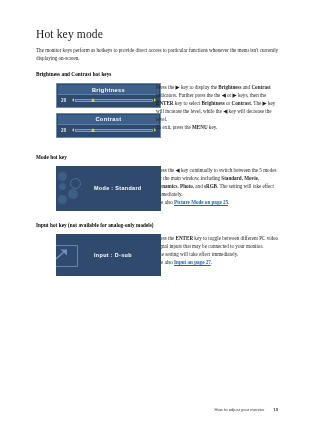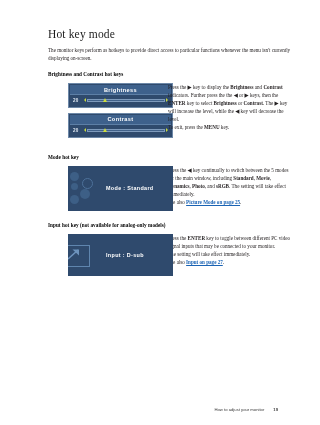--- a/index.html
+++ b/index.html
@@ -10,21 +10,21 @@
     width: 300px;
     height: 425px;
     background: #ffffff;
     font-family: "Liberation Serif", serif;
     color: #231f20;
     overflow: hidden;
     position: relative;
   }
   .page {
     position: absolute;
-    left: 16px; top: 0;
+    left: 4px; top: 0;
     width: 300px;
     height: 425px;
     box-sizing: border-box;
     padding: 28px 22px 0 32px;
   }
   h1.title {
     font-family: "Liberation Serif", serif;
     font-size: 11.5px;
     font-weight: normal;
     color: #1b1b1b;

